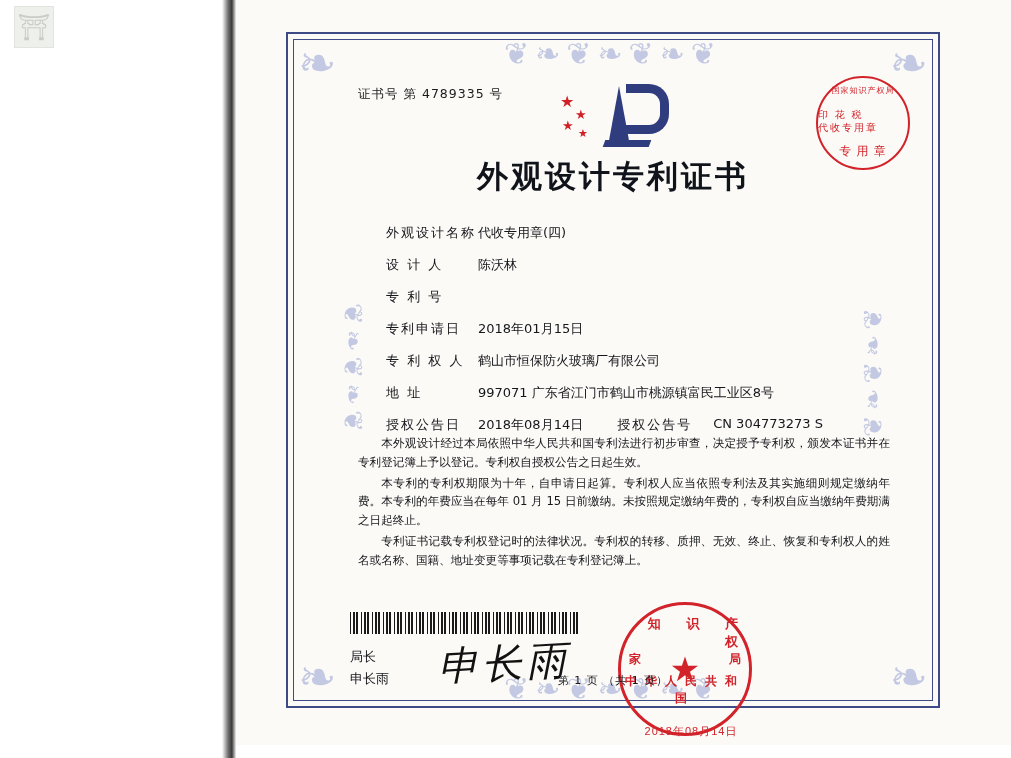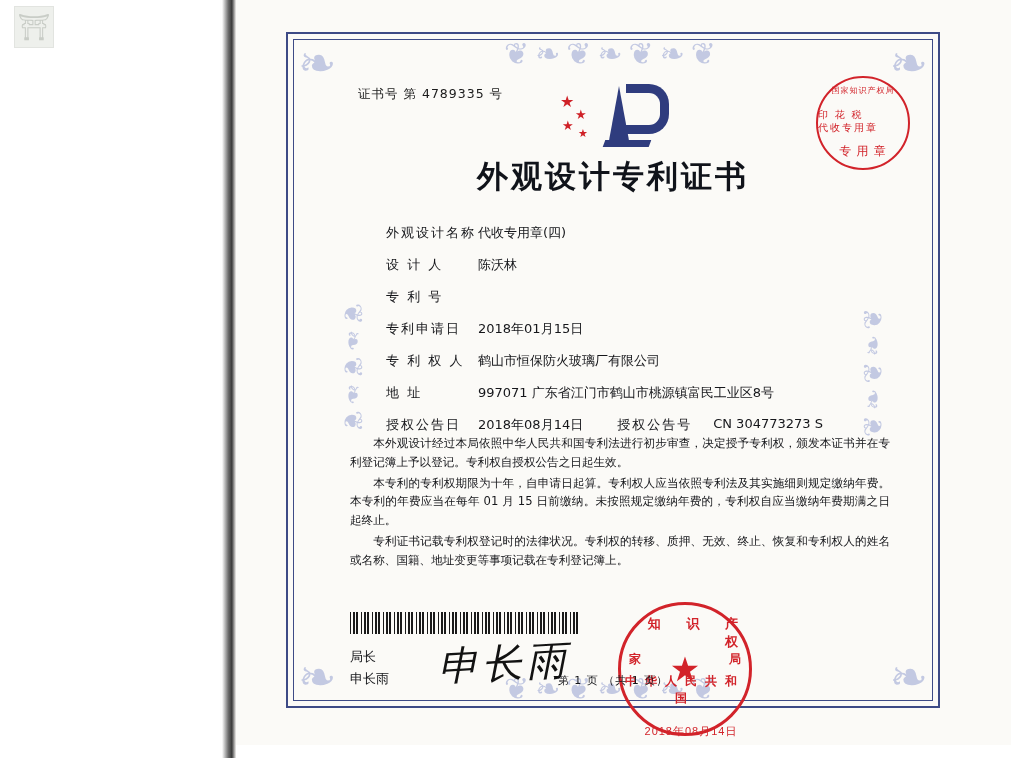--- a/index.html
+++ b/index.html
@@ -112,21 +112,21 @@
   .f-label{width:92px;flex:none;letter-spacing:2px;}
   .f-value{flex:1;}
   .field.two{justify-content:flex-start;}
   .f-label2{width:96px;flex:none;letter-spacing:2px;margin-left:34px;}
   .f-value2{flex:none;}
 
   
   .paras{position:absolute;left:62px;top:400px;width:540px;
          font-size:11.6px;line-height:1.62;color:#15161a;text-align:justify;
          font-family:"DejaVu Sans", sans-serif;}
-  .paras p{margin:0 0 2px 0;text-indent:2em;}
+  .paras p{margin:0 0 2px 8px;text-indent:2em;}
 
   
   .barcode{position:absolute;left:62px;top:578px;width:228px;height:22px;
     background:repeating-linear-gradient(to right,#1a1a1a 0 1px,#fbfaf7 1px 3px,#1a1a1a 3px 5px,#fbfaf7 5px 6px,#1a1a1a 6px 8px,#fbfaf7 8px 11px);}
 
   
   .sig-label{position:absolute;left:62px;top:612px;font-size:13px;color:#15161a;line-height:1.7;
              font-family:"DejaVu Sans", sans-serif;}
   .sig-hand{position:absolute;left:150px;top:602px;font-size:40px;color:#121212;
             font-family:"DejaVu Serif", serif;letter-spacing:4px;font-style:italic;transform:rotate(-3deg);}

